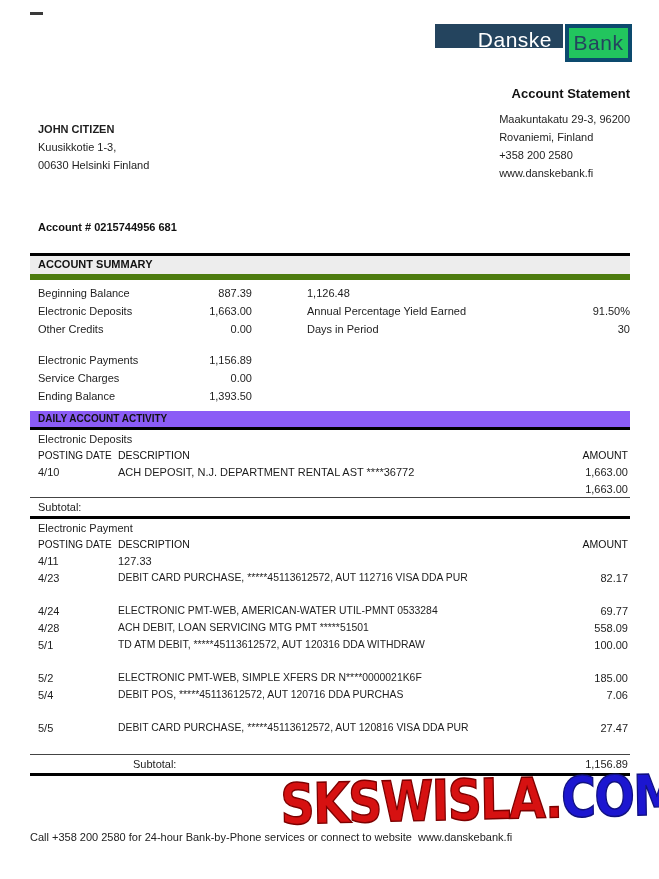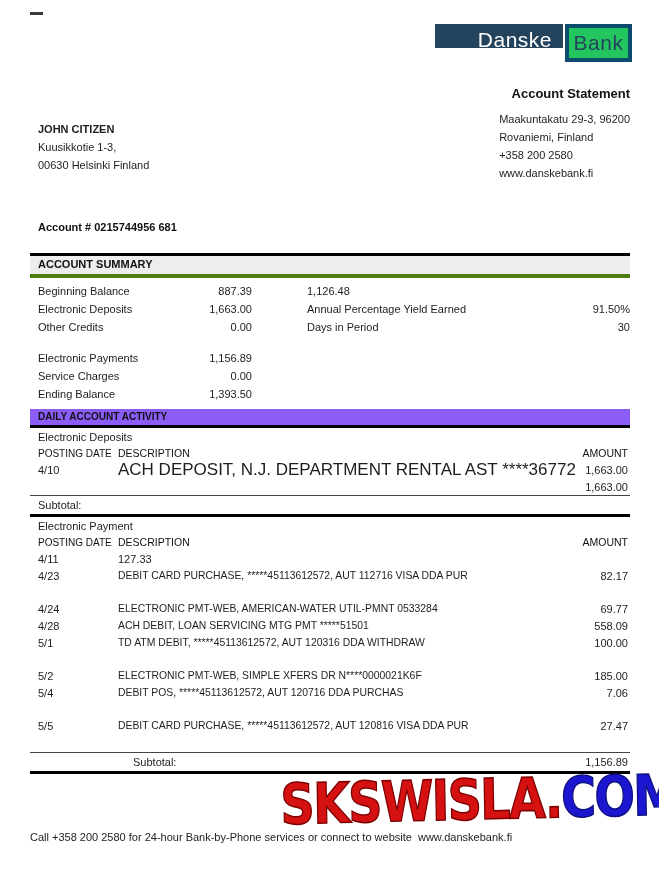--- a/index.html
+++ b/index.html
@@ -26,21 +26,21 @@
 
   .customer { position:absolute; top:120px; left:38px; font-size:11px; line-height:18px; }
   .customer .name { font-weight:bold; }
   .bank-contact { position:absolute; top:110px; right:29px; font-size:11px; line-height:18px; text-align:left; }
 
   .account-line { position:absolute; top:221px; left:38px; font-size:11px; font-weight:bold; color:#111; }
 
   .content { position:absolute; left:30px; top:253px; width:600px; }
 
   .section-bar {
-    border-top:3px solid #000; background:#ededed; border-bottom:4px solid #4d7c0f;
+    border-top:3px solid #000; background:#ededed; border-bottom:6px solid #4d7c0f;
     font-weight:bold; font-size:11px; color:#111; padding:2px 0 2px 8px; height:14px;
   }
   .activity-bar {
     background:#8b5cf6; border-bottom:3px solid #000;
     font-weight:bold; font-size:10px; color:#111; padding:2px 0 2px 8px; height:12px; margin-top:4px;
   }
 
   .summary-flex { display:flex; padding:4px 0 2px 8px; }
   .sum-left { width:214px; }
   .sum-spacer { width:55px; }
@@ -162,21 +162,21 @@
 
     <div class="deposits-section">
       <div class="sub-title">Electronic Deposits</div>
       <div class="col-header">
         <span class="c-date">POSTING DATE</span>
         <span class="c-desc">DESCRIPTION</span>
         <span class="c-amt">AMOUNT</span>
       </div>
       <div class="t-row">
         <span class="c-date">4/10</span>
-        <span class="c-desc" style="font-size:17px;">ACH DEPOSIT, N.J. DEPARTMENT RENTAL AST ****36772</span>
+        <span class="c-desc" style="font-size:11px;">ACH DEPOSIT, N.J. DEPARTMENT RENTAL AST ****36772</span>
         <span class="c-amt">1,663.00</span>
       </div>
       <div class="dep-amount-row">
         <span>1,663.00</span>
       </div>
       <div class="dep-subtotal thin-top">Subtotal:</div>
     </div>
 
     <div class="payments-section">
       <div class="sub-title">Electronic Payment</div>

